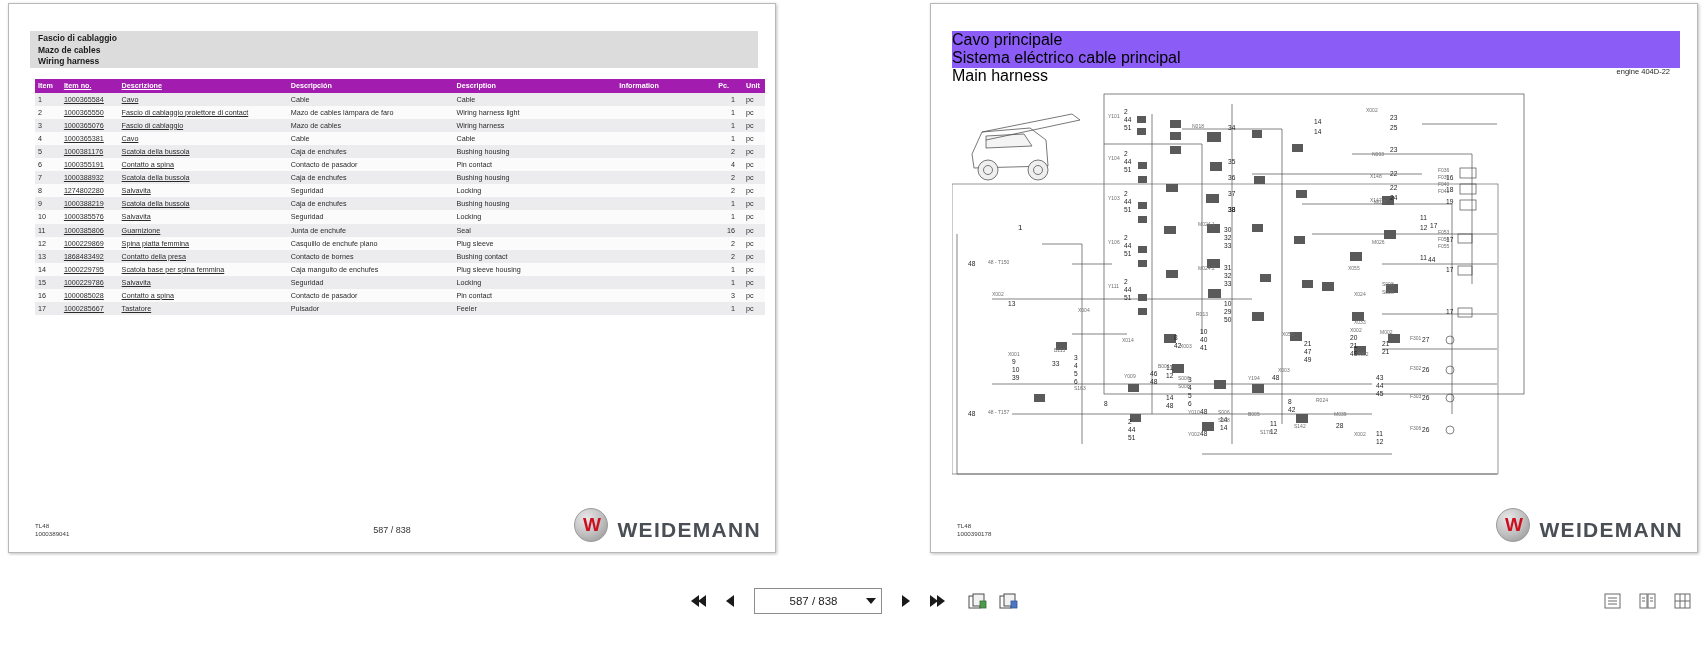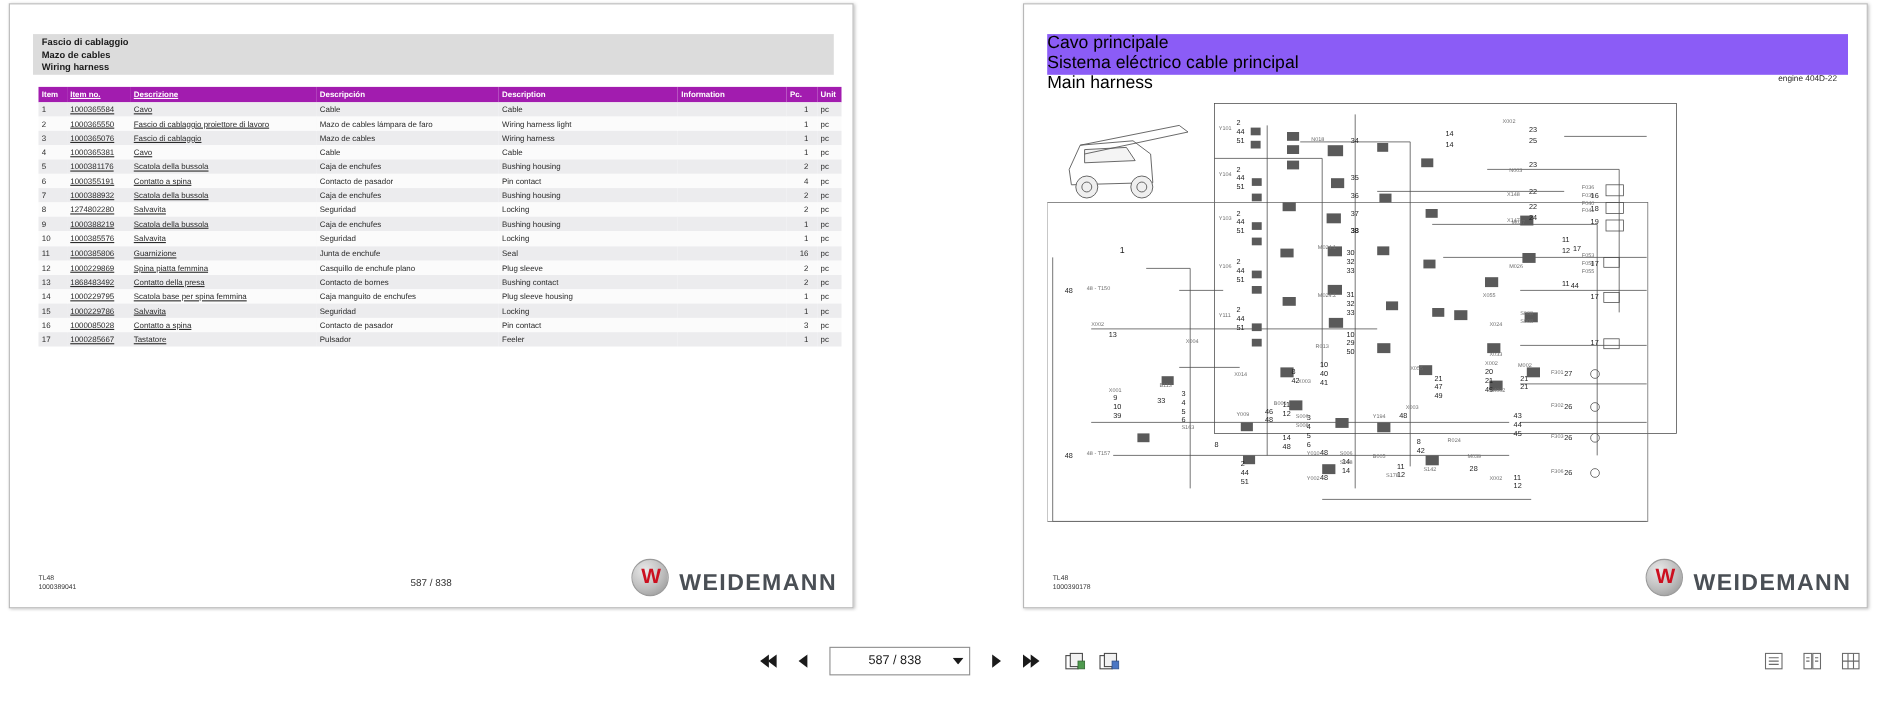--- a/index.html
+++ b/index.html
@@ -243,21 +243,21 @@
               <td class="col-desc1">Cavo</td>
               <td class="col-desc2">Cable</td>
               <td class="col-desc3">Cable</td>
               <td class="col-info"></td>
               <td class="col-pc">1</td>
               <td class="col-unit">pc</td>
             </tr>
             <tr>
               <td class="col-item">2</td>
               <td class="col-no">1000365550</td>
-              <td class="col-desc1">Fascio di cablaggio proiettore di lavoro</td>
+              <td class="col-desc1">Fascio di cablaggio proiettore di contact</td>
               <td class="col-desc2">Mazo de cables lámpara de faro</td>
               <td class="col-desc3">Wiring harness light</td>
               <td class="col-info"></td>
               <td class="col-pc">1</td>
               <td class="col-unit">pc</td>
             </tr>
             <tr>
               <td class="col-item">3</td>
               <td class="col-no">1000365076</td>
               <td class="col-desc1">Fascio di cablaggio</td>

